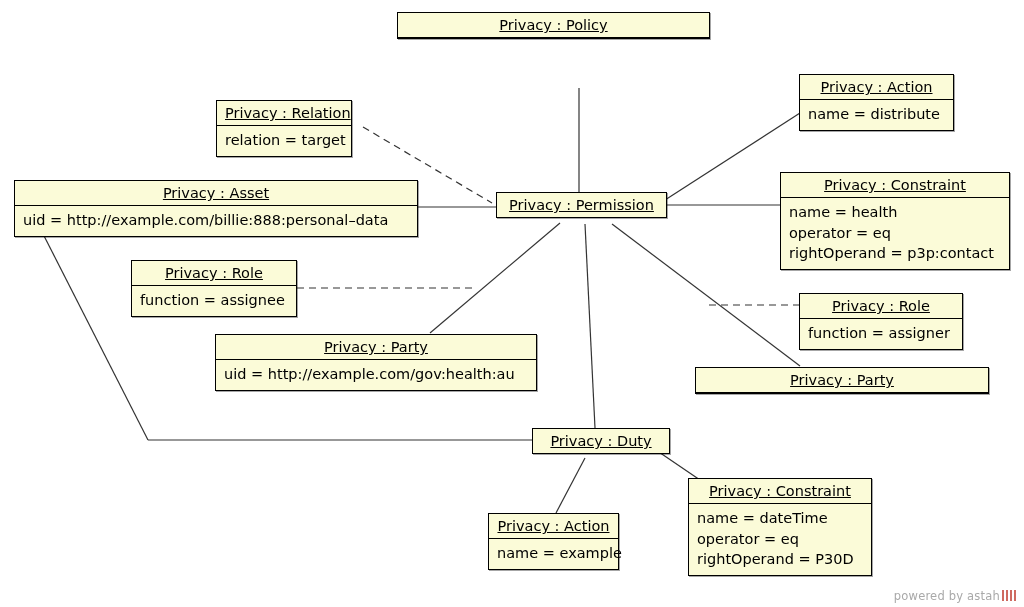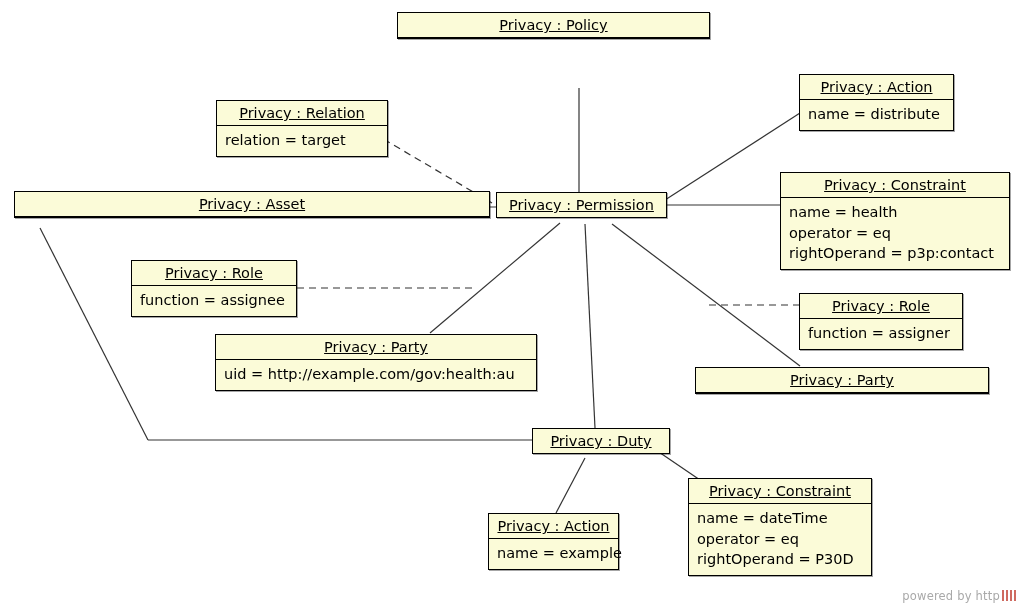--- a/index.html
+++ b/index.html
@@ -101,32 +101,33 @@
 
     <line x1="653" y1="448" x2="700" y2="480" stroke="#333" stroke-width="1.2"></line>
 
     <line x1="585" y1="458" x2="556" y2="513" stroke="#333" stroke-width="1.2"></line>
   </svg>
 
   <div class="node has-body" style="left:397px; top:12px; width:313px;">
     <div class="title">Privacy : Policy</div>
   </div>
 
-  <div class="node has-body" style="left:216px; top:100px; width:172px;">
+  <div class="node has-body" style="left:216px; top:100px; width:136px;">
     <div class="title">Privacy : Relation</div>
     <div class="body">relation = target</div>
   </div>
 
   <div class="node has-body" style="left:799px; top:74px; width:155px;">
     <div class="title">Privacy : Action</div>
     <div class="body">name = distribute</div>
   </div>
 
-  <div class="node has-body" style="left:14px; top:191px; width:476px;">
+  <div class="node has-body" style="left:14px; top:180px; width:404px;">
     <div class="title">Privacy : Asset</div>
+    <div class="body">uid = http://example.com/billie:888:personal–data</div>
   </div>
 
   <div class="node" style="left:496px; top:192px; width:171px;">
     <div class="title">Privacy : Permission</div>
   </div>
 
   <div class="node has-body" style="left:780px; top:172px; width:230px;">
     <div class="title">Privacy : Constraint</div>
     <div class="body">name = health
 operator = eq
@@ -162,16 +163,16 @@
 operator = eq
 rightOperand = P30D</div>
   </div>
 
   <div class="node has-body" style="left:488px; top:513px; width:131px;">
     <div class="title">Privacy : Action</div>
     <div class="body">name = example</div>
   </div>
 
   <div class="watermark">
-    <span>powered by http</span><span class="mark"></span>
+    <span>powered by astah</span><span class="mark"></span>
   </div>
 
 </div>
 
 </body></html>

